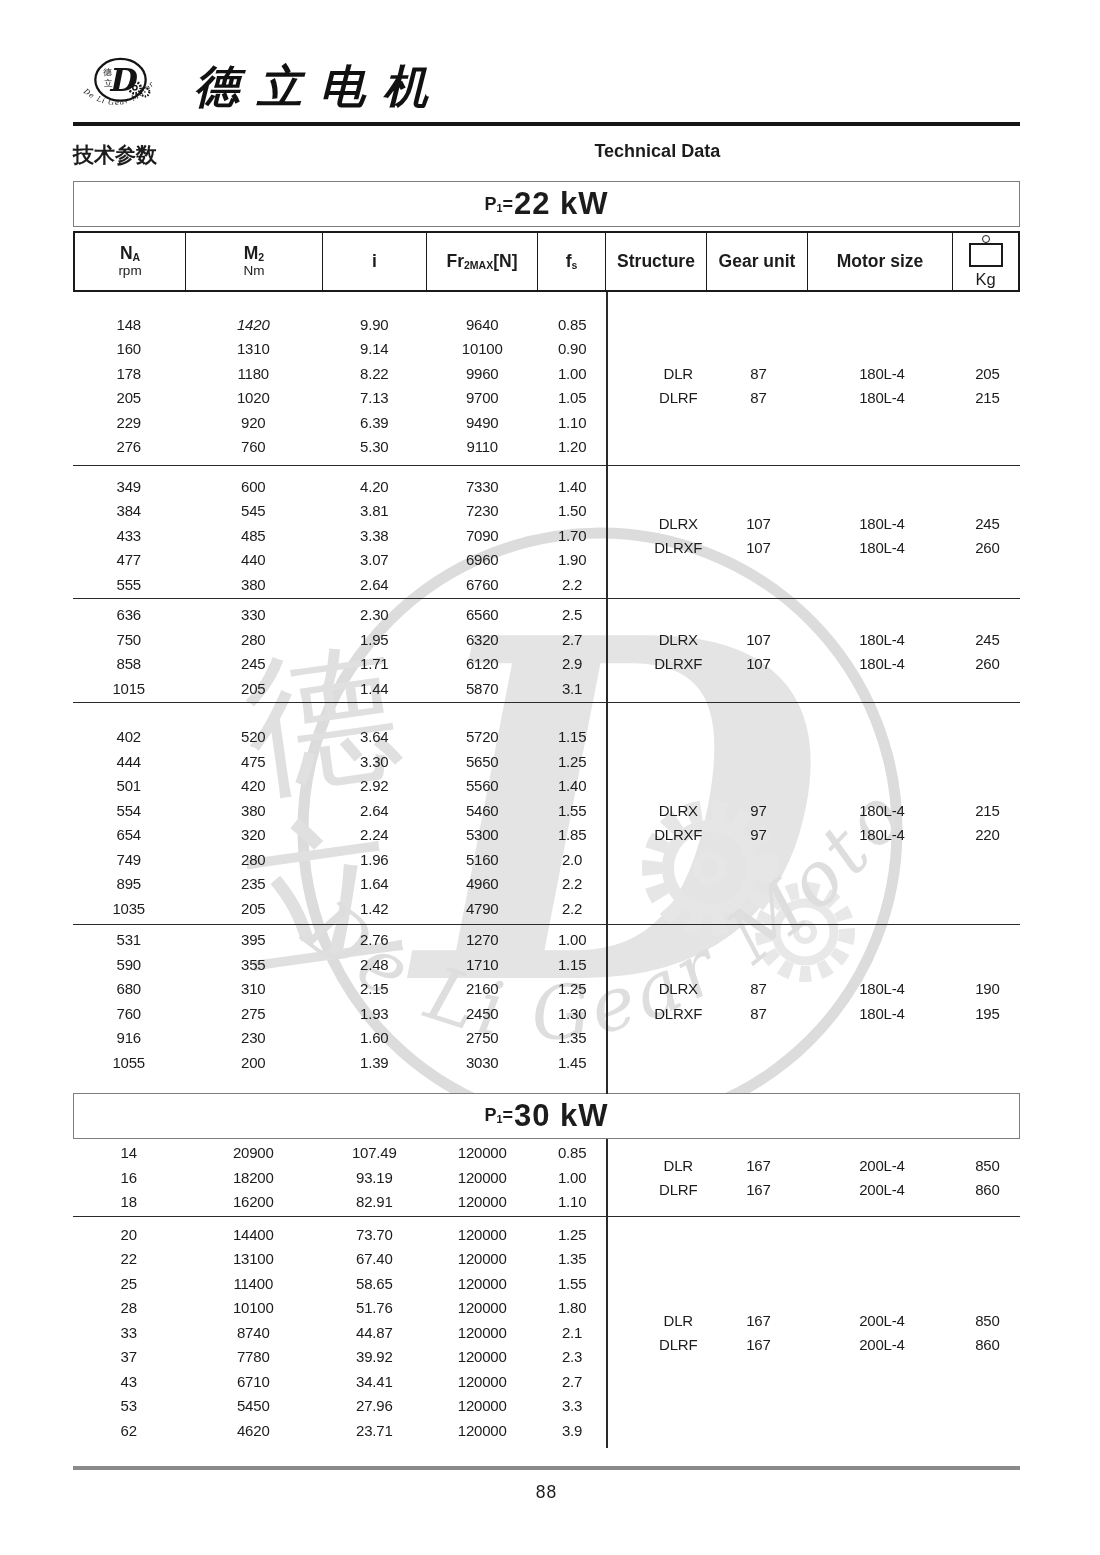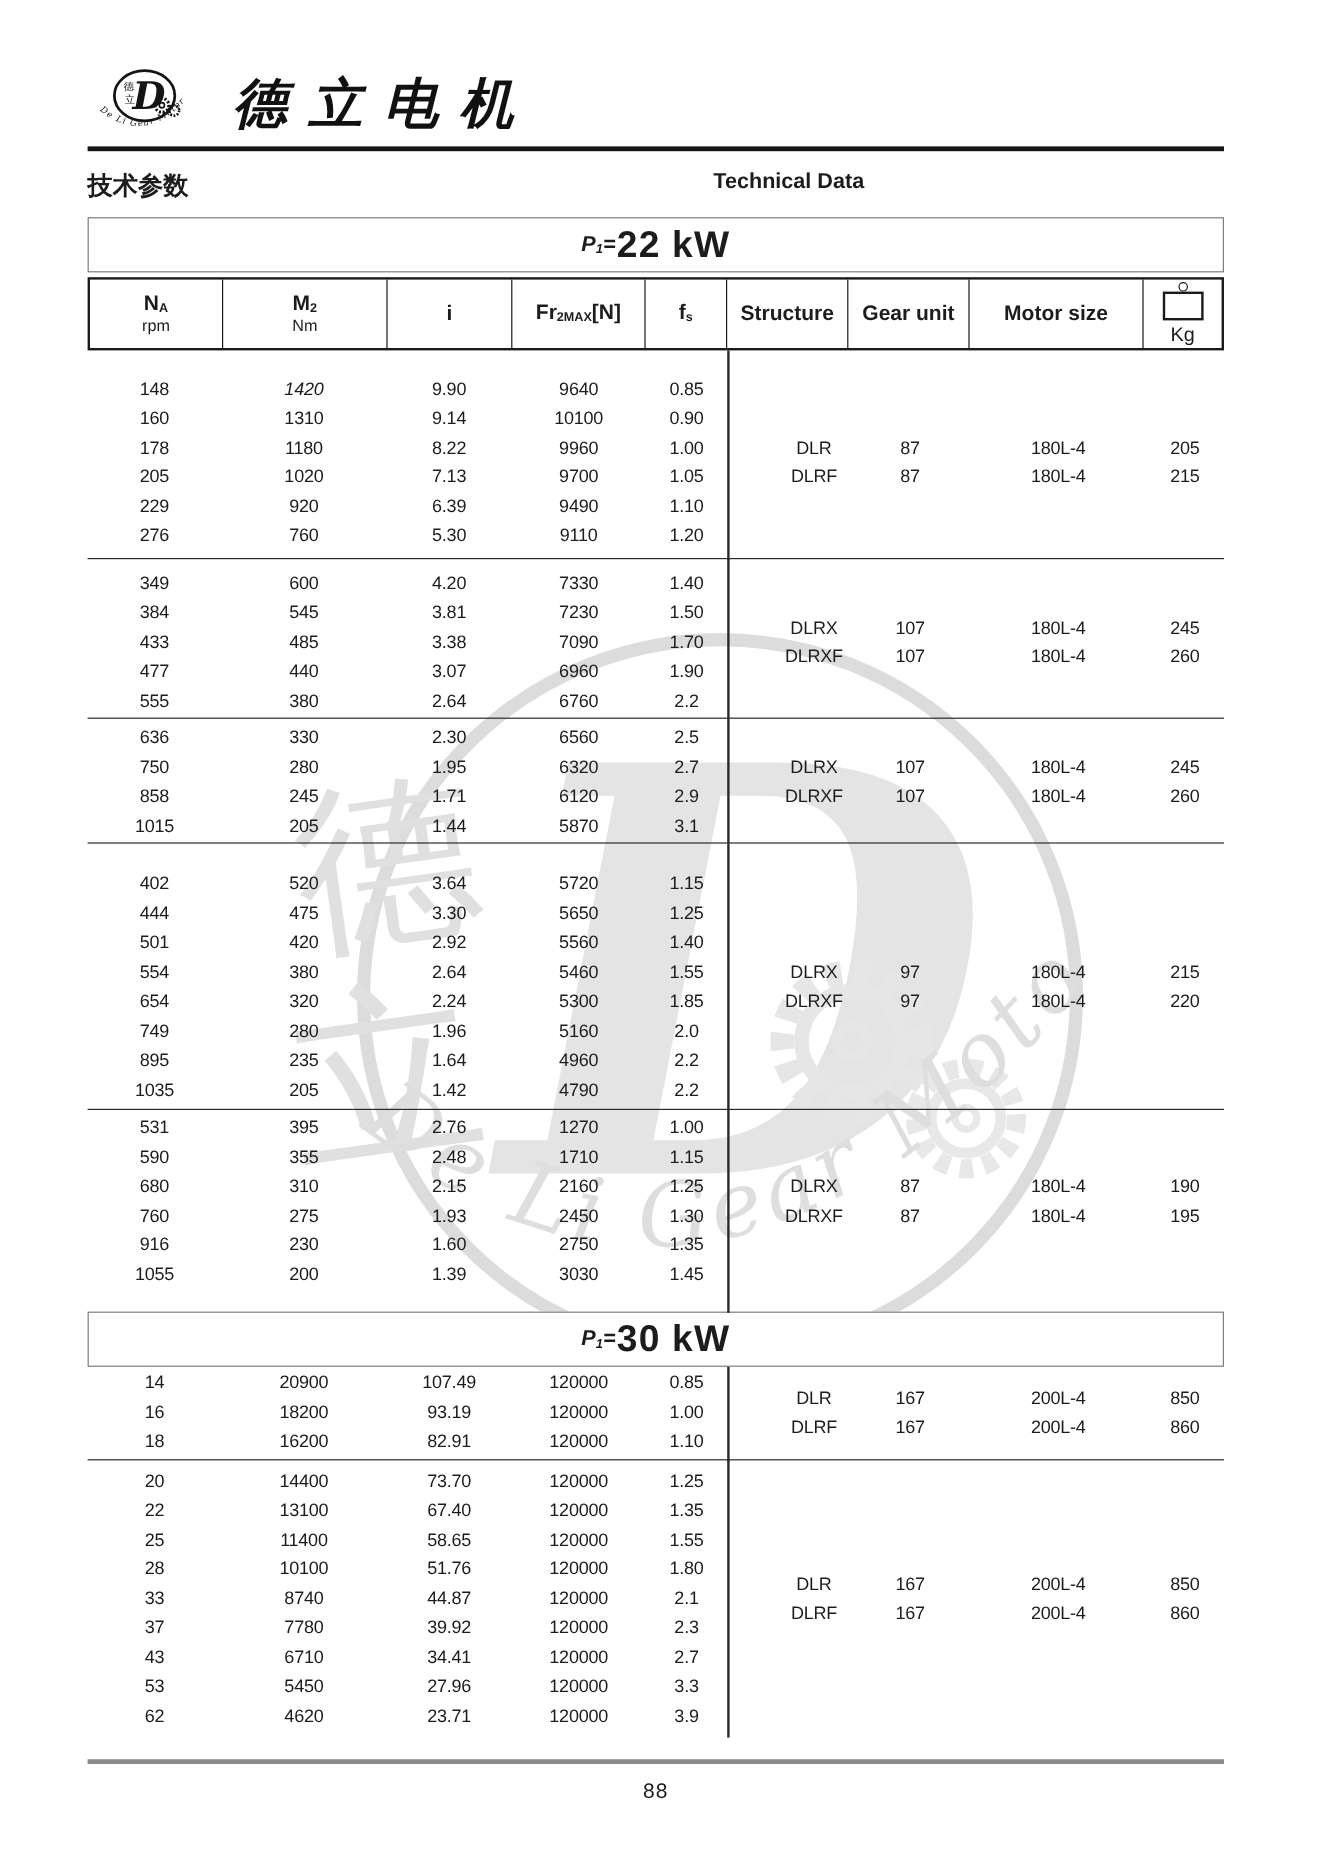--- a/index.html
+++ b/index.html
@@ -23,21 +23,21 @@
   .titles { position:relative; margin-top:15px; height:32px; }
   .title-cn { font-weight:bold; font-size:21px;text-align:right; }
   .title-en { position:absolute; top:0; left:61.7%; transform:translateX(-50%); font-weight:bold; font-size:18px; }
 
   
   .power-box {
     border:1.5px solid #7d7d7d; height:44px; display:flex; align-items:center; justify-content:center;
     background:#fff;
   }
   .power-box.first { margin-top:8px; }
-  .p-small { font-weight:bold; font-size:18px; letter-spacing:0;font-style:italic; }
+  .p-small { font-weight:bold; font-size:18px; letter-spacing:0; }
   .p-small sub { font-size:0.6em; vertical-align:-0.2em; }
   .p-big { font-weight:bold; font-size:31px; letter-spacing:1px; margin-left:1px; }
 
   
   .thead {
     margin-top:4px; height:57px; border:2px solid #1a1a1a;
     display:grid; grid-template-columns:111fr 137fr 104fr 111fr 68fr 101fr 101fr 145fr 65fr;
   }
   .thead > div {
     border-right:1.5px solid #1a1a1a; display:flex; flex-direction:column;

